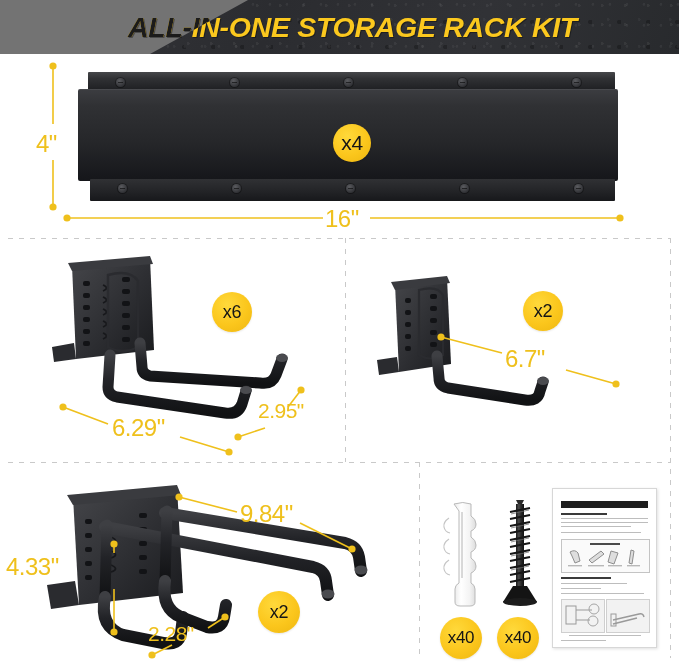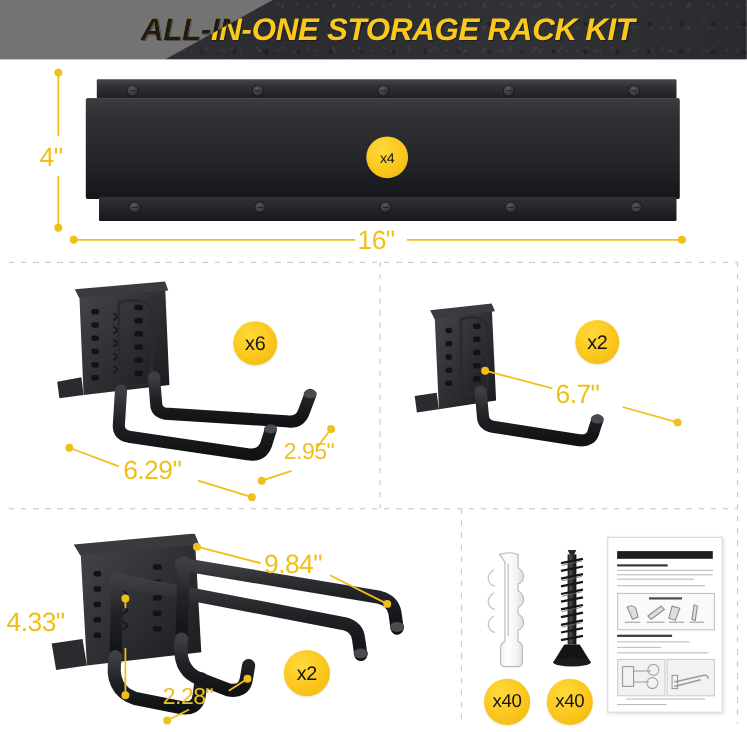--- a/index.html
+++ b/index.html
@@ -179,21 +179,21 @@
   <div class="rail-face" style="left:0px; top:17px; width:540px; height:92px;"></div>
 
   <div class="rail-flange" style="left:12px; top:107px; width:525px; height:22px; background:linear-gradient(180deg,#303134 0%,#232427 55%,#17181b 100%);"></div>
   <div class="screw" style="left:40px; top:112px;"></div>
   <div class="screw" style="left:154px; top:112px;"></div>
   <div class="screw" style="left:268px; top:112px;"></div>
   <div class="screw" style="left:382px; top:112px;"></div>
   <div class="screw" style="left:496px; top:112px;"></div>
 </div>
 
-<div class="badge" style="left:333px; top:124px; width:38px; height:38px; font-size:13px;text-align:center;">x4</div>
+<div class="badge" style="left:333px; top:124px; width:38px; height:38px; font-size:21px;text-align:center;">x4</div>
 
 <svg class="dim-svg" style="left:0; top:0;" width="679" height="665">
   <line x1="53" y1="66" x2="53" y2="124" stroke="#EFC01C" stroke-width="1.6"></line>
   <line x1="53" y1="160" x2="53" y2="207" stroke="#EFC01C" stroke-width="1.6"></line>
   <circle cx="53" cy="66" r="3.6" fill="#EFC01C"></circle>
   <circle cx="53" cy="207" r="3.6" fill="#EFC01C"></circle>
 </svg>
 <div class="dim-label" style="left:36px; top:130px;">4"</div>
 
 <svg class="dim-svg" style="left:0; top:0;" width="679" height="665">

